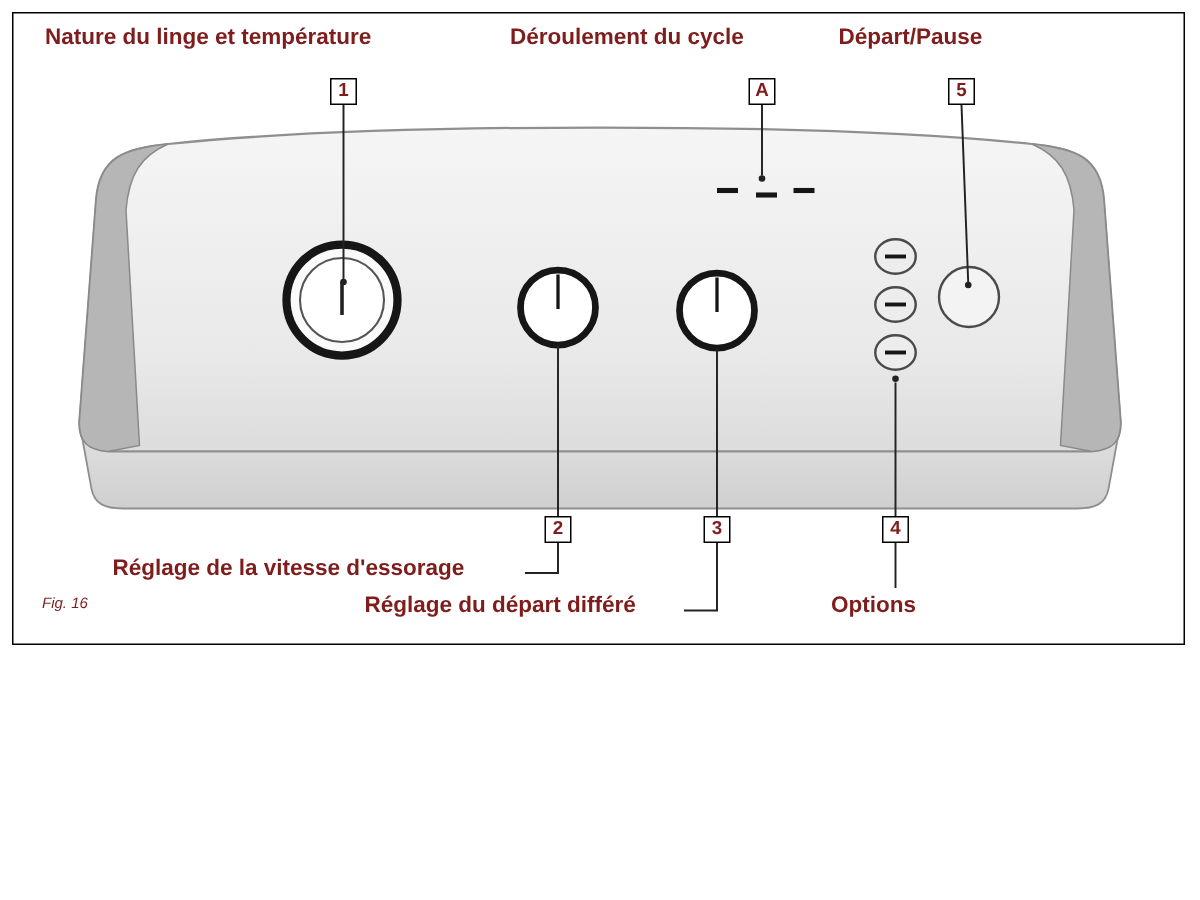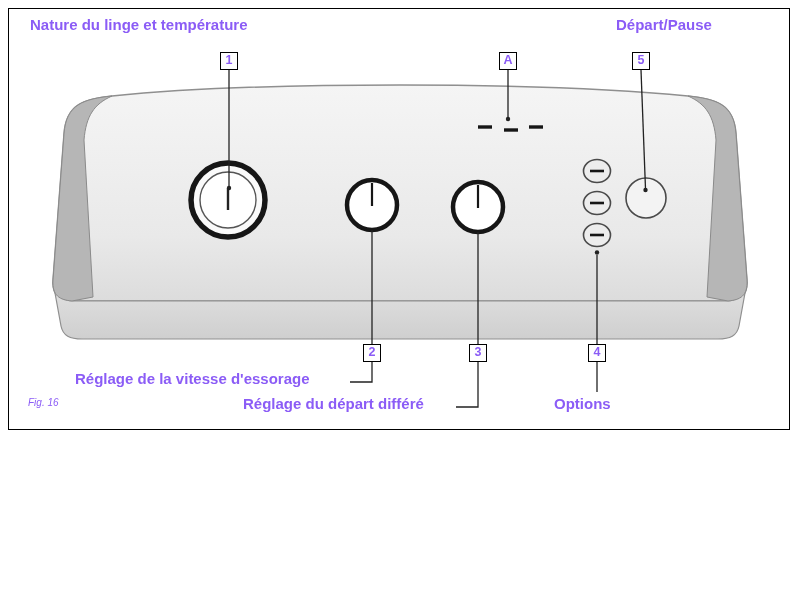--- a/index.html
+++ b/index.html
@@ -1,18 +1,18 @@
 <!DOCTYPE html>
 <html><head>
 <meta charset="utf-8">
 <style>
   html,body{margin:0;padding:0;background:#fff;}
   .canvas{
     position:relative;width:800px;height:600px;background:#ffffff;
-    font-family:"Liberation Sans",sans-serif;color:#8b5cf6;overflow:hidden;
+    font-family:"Liberation Sans",sans-serif;color:#7f1d1d;overflow:hidden;
   }
   .frame{
     position:absolute;left:8px;top:8px;width:782px;height:422px;
     border:1.5px solid #000;box-sizing:border-box;background:#fff;
   }
   svg.art{position:absolute;left:0;top:0;}
   .lbl{
     position:absolute;font-weight:bold;font-size:15px;line-height:16px;
     white-space:nowrap;
   }
@@ -104,21 +104,22 @@
       <line x1="478" y1="232" x2="478" y2="344"></line>
       <circle cx="597" cy="252.5" r="2.2" stroke="none"></circle>
       <line x1="597" y1="255" x2="597" y2="344"></line>
       <path d="M 350,382 L 372,382 L 372,362" fill="none"></path>
       <path d="M 456,407 L 478,407 L 478,362" fill="none"></path>
       <line x1="597" y1="362" x2="597" y2="392"></line>
     </g>
   </svg>
 
   <div class="lbl" style="left:30px;top:17px">Nature du linge et température</div>
-  <div class="lbl" style="left:616px;top:17px">Départ/Pause</div>
+  <div class="lbl" style="left:340px;top:17px">Déroulement du cycle</div>
+  <div class="lbl" style="left:559px;top:17px">Départ/Pause</div>
 
   <div class="callout" style="left:220px;top:52px">1</div>
   <div class="callout" style="left:499px;top:52px">A</div>
   <div class="callout" style="left:632px;top:52px">5</div>
 
   <div class="callout" style="left:363px;top:344px">2</div>
   <div class="callout" style="left:469px;top:344px">3</div>
   <div class="callout" style="left:588px;top:344px">4</div>
 
   <div class="lbl" style="left:75px;top:371px">Réglage de la vitesse d'essorage</div>

